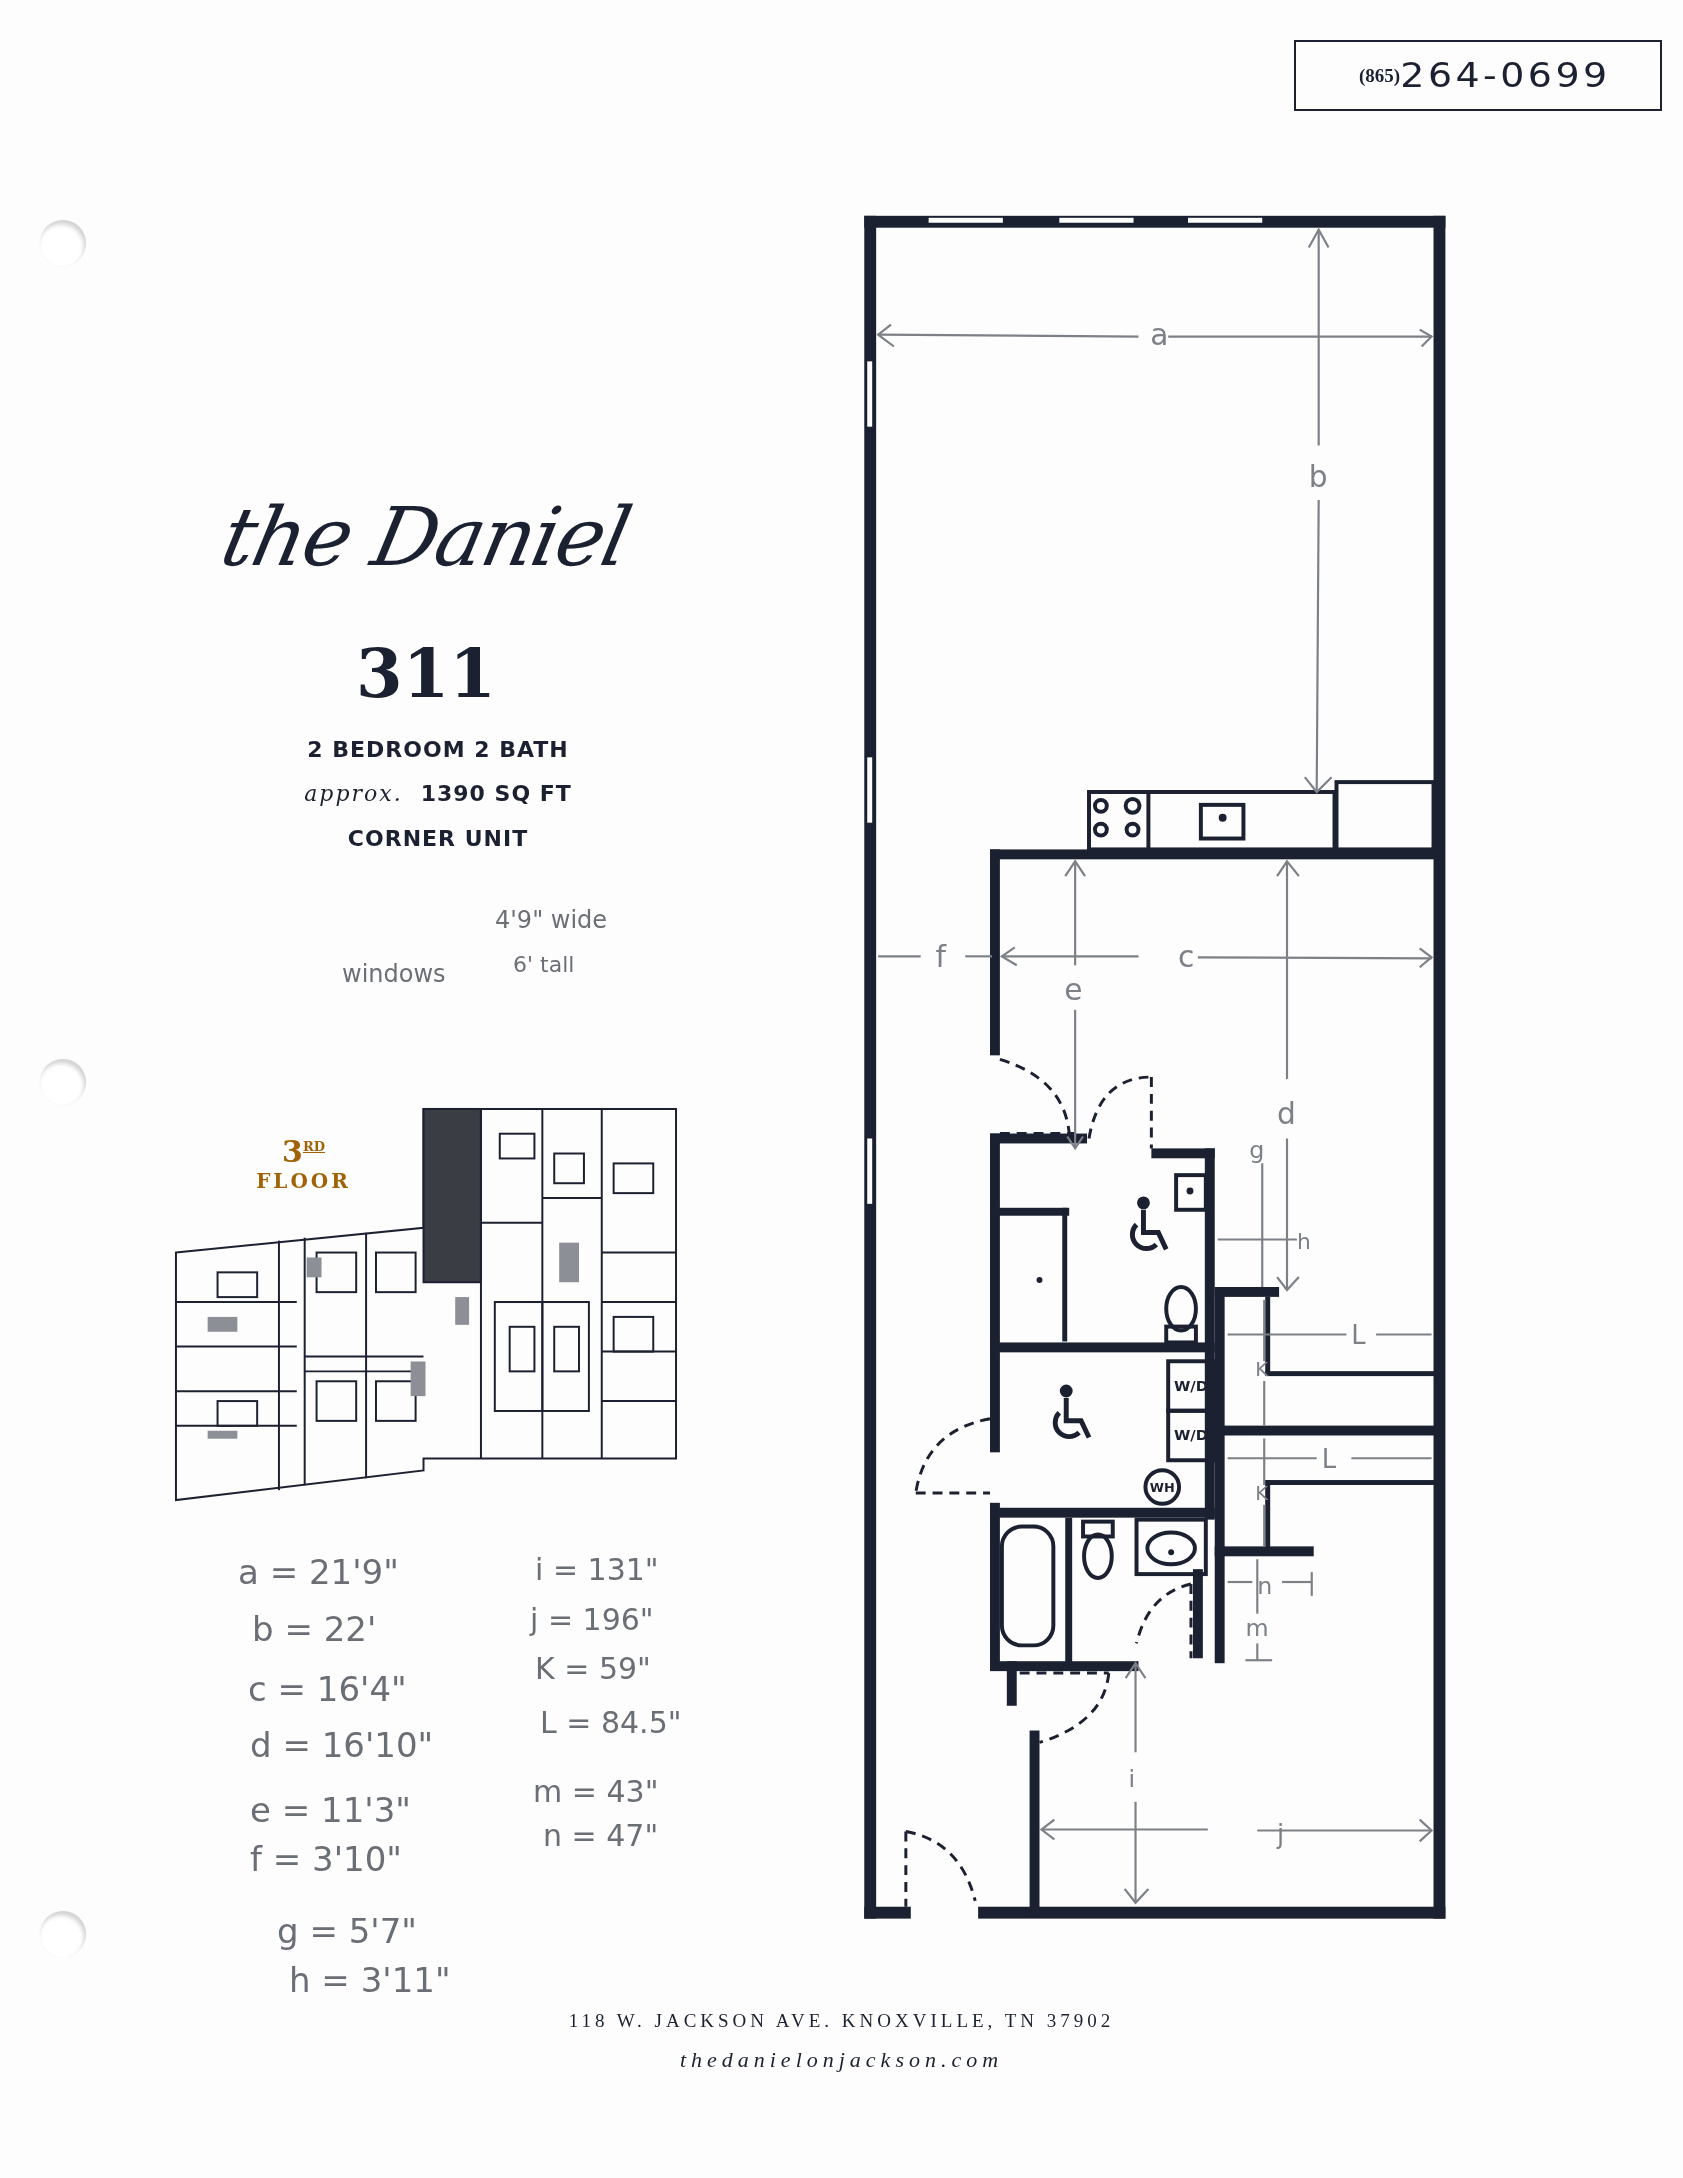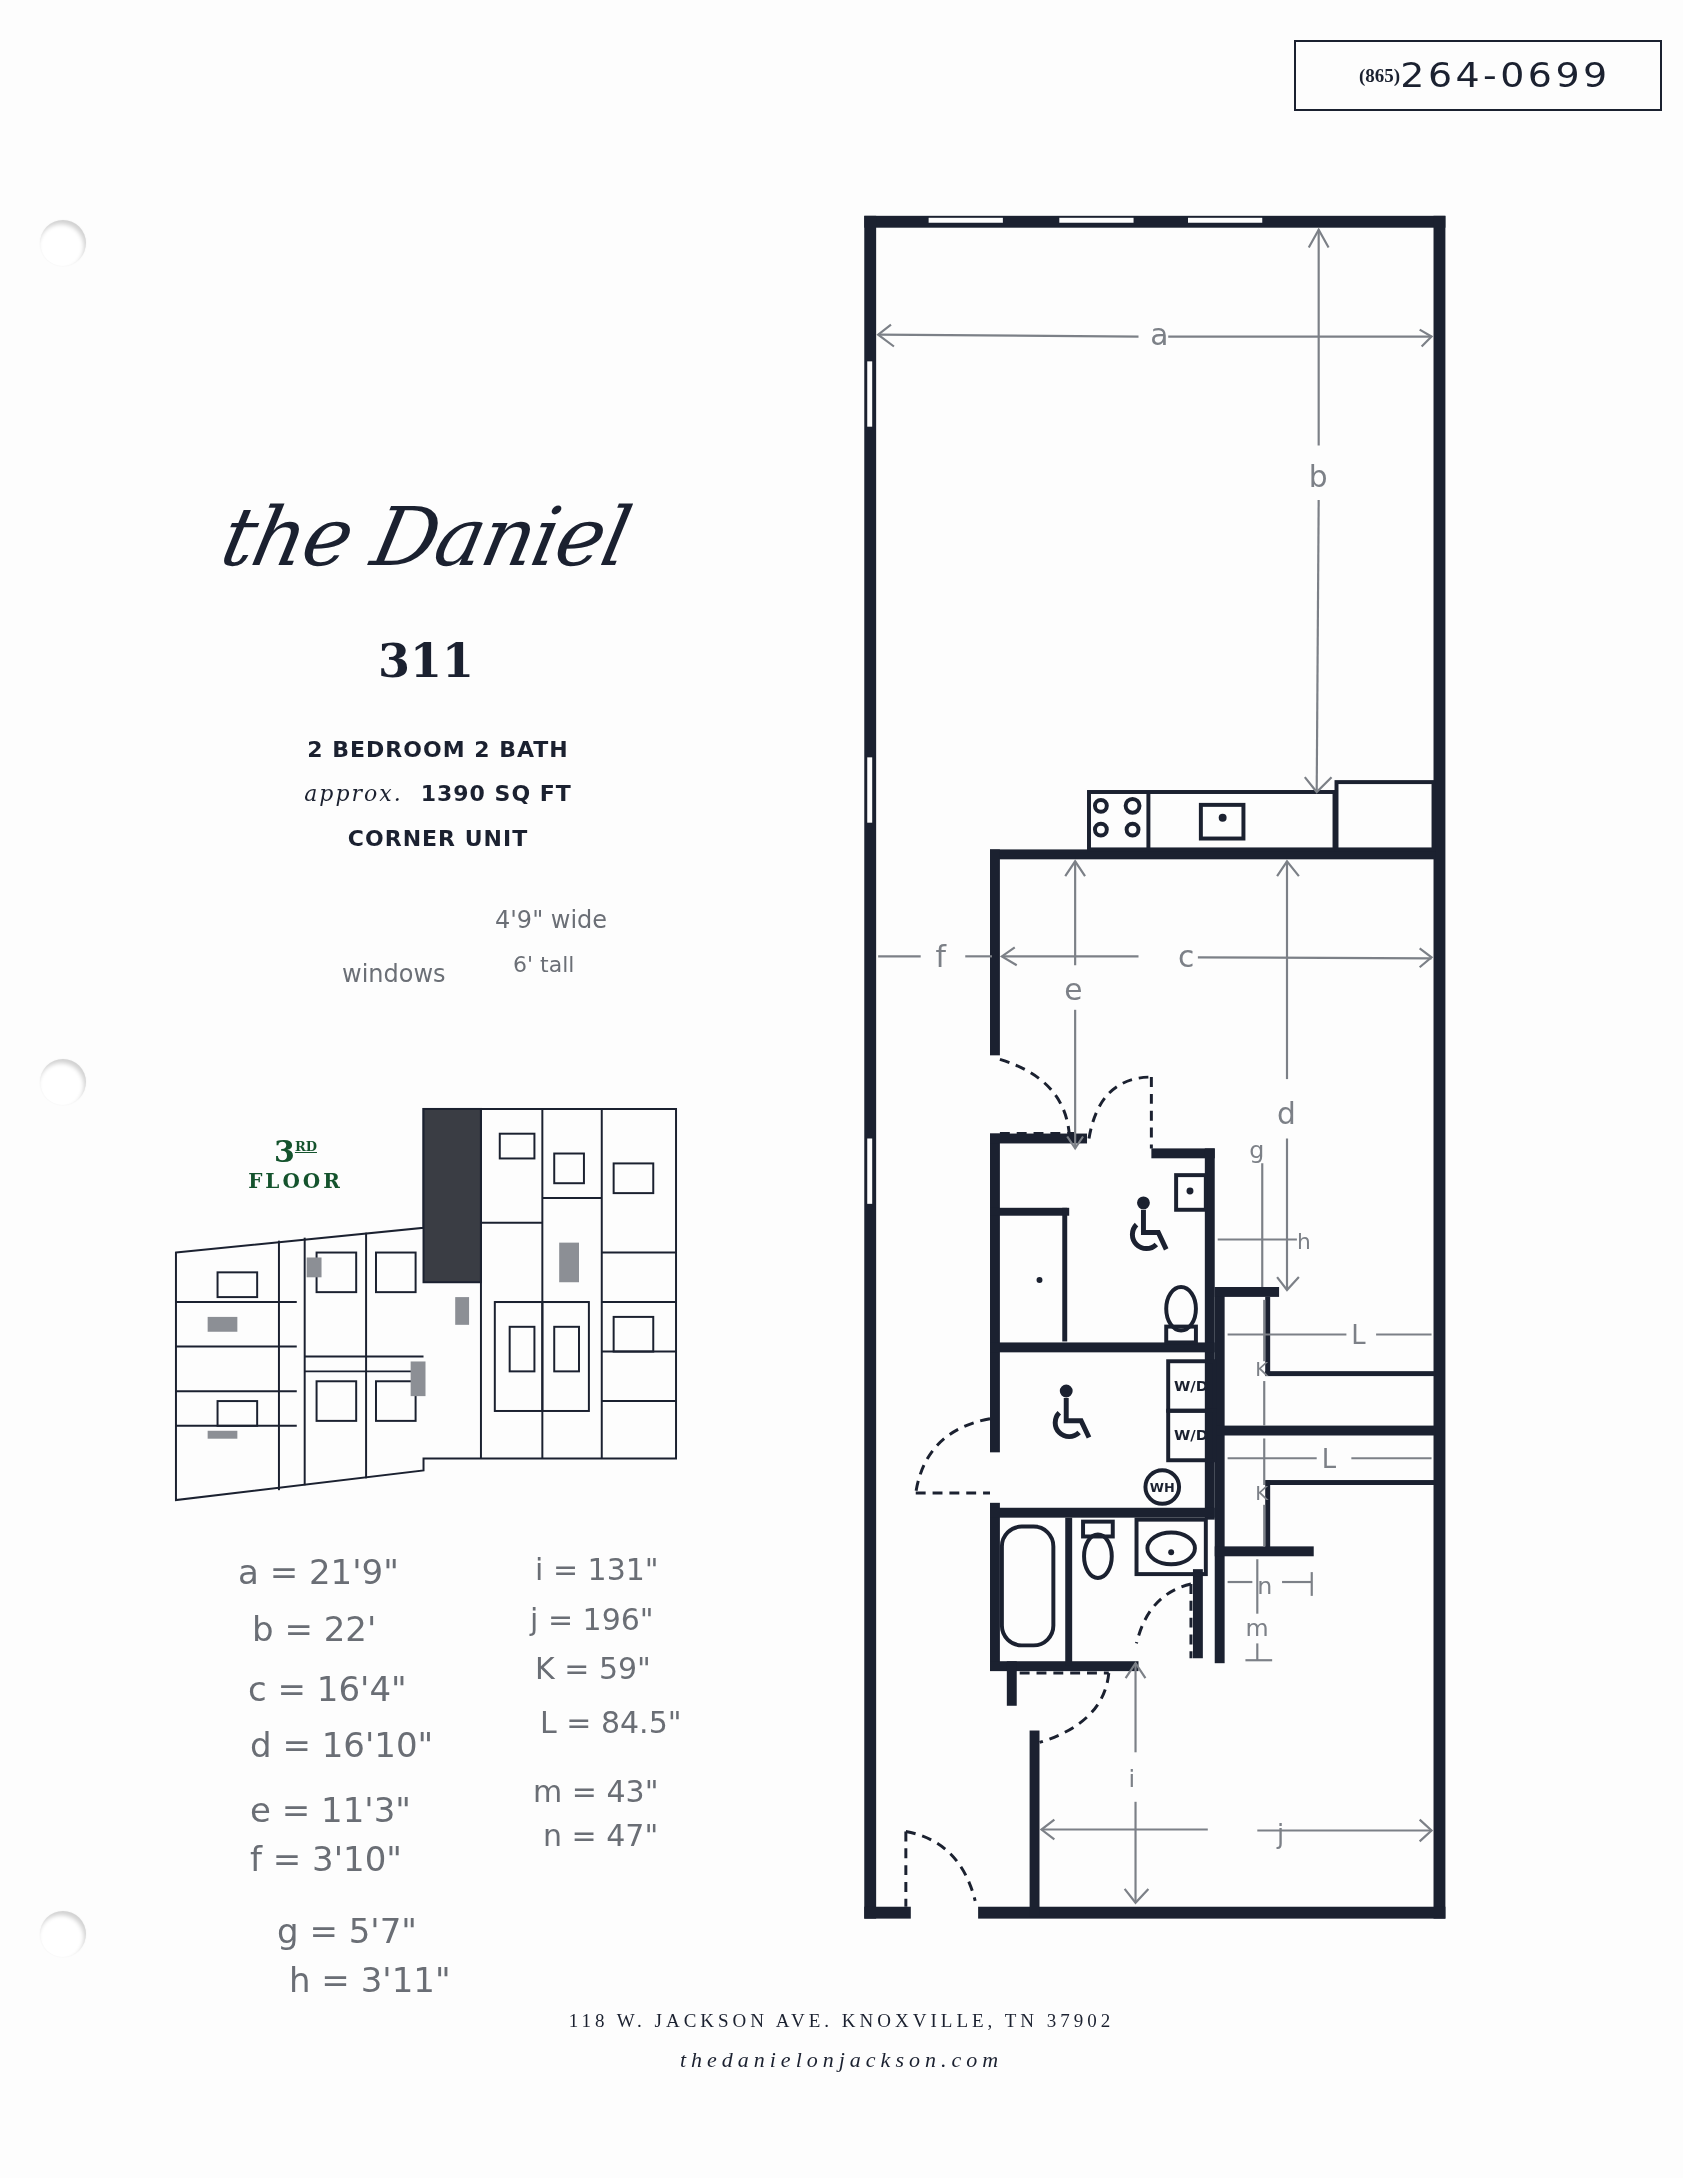--- a/index.html
+++ b/index.html
@@ -4,25 +4,25 @@
 <style>
   html, body { margin:0; padding:0; background:#fdfdfd; }
   body { width:1683px; height:2178px; position:relative; overflow:hidden; color:#1b2130; }
   .abs { position:absolute; }
   .phone-box { left:1294px; top:40px; width:368px; height:71px; border:2px solid #1b2130; box-sizing:border-box;
     display:flex; align-items:center; justify-content:center; gap:14px; }
   .phone-area { font-family:"Liberation Serif", serif; font-weight:bold; font-size:19px; }
   .phone-num { font-family:"DejaVu Sans", sans-serif; font-size:33px; letter-spacing:3px; transform:scaleX(1.15); }
   .hole { width:46px; height:46px; border-radius:50%; background:#fff; box-shadow:-2px 4px 4px rgba(0,0,0,0.18) inset, 0 0 2px rgba(0,0,0,0.05); }
   .logo { left:198px; top:490px; width:455px; text-align:center; font-family:"DejaVu Serif", serif; font-style:italic; font-size:81px; letter-spacing:-2px; transform:skewX(-12deg); }
-  .unit-no { left:327px; top:634px; width:198px; text-align:center; font-family:"DejaVu Serif", serif; font-weight:bold; font-size:46px; }
+  .unit-no { left:327px; top:634px; width:198px; text-align:center; font-family:"DejaVu Serif", serif; font-weight:bold; font-size:67px; }
   .spec { left:250px; width:376px; text-align:center; font-family:"DejaVu Sans", sans-serif; font-weight:bold; font-size:22px; letter-spacing:1px; }
   .spec .approx { font-family:"DejaVu Serif", serif; font-style:italic; font-weight:normal; font-size:22px; letter-spacing:2px; margin-right:18px; }
   .hand { font-family:"DejaVu Sans", sans-serif; color:#6b6f76; font-weight:normal; }
-  .floor-label { left:236px; top:1134px; width:119px; text-align:center; font-family:"DejaVu Serif", serif; font-weight:bold; color:#14532d; }
+  .floor-label { left:244px; top:1134px; width:119px; text-align:center; font-family:"DejaVu Serif", serif; font-weight:bold; color:#a16207; }
   .floor-label .ord { font-size:30px; }
   .floor-label .ord sup { font-size:13px; text-decoration:underline; }
   .floor-label .word { font-size:20px; letter-spacing:3px; }
   .dims { font-family:"DejaVu Sans", sans-serif; color:#6a6e75; font-size:34px; }
   .dim-row { position:absolute; white-space:nowrap; }
   .footer-addr { left:396px; top:2010px; width:891px; text-align:center; font-family:"Liberation Serif", serif; font-size:19px; letter-spacing:4px; }
   .footer-web { left:396px; top:2047px; width:891px; text-align:center; font-family:"Liberation Serif", serif; font-style:italic; font-size:22px; letter-spacing:5px; }
   svg text { font-family:"DejaVu Sans", sans-serif; }
 </style>
 </head>

